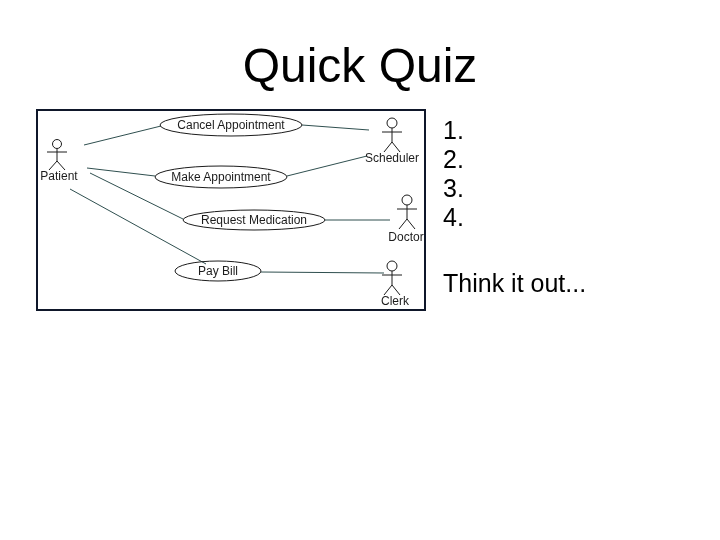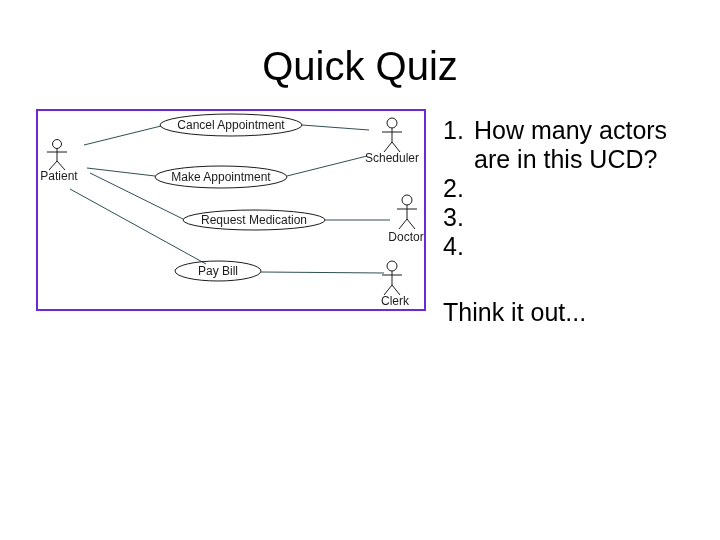--- a/index.html
+++ b/index.html
@@ -6,28 +6,28 @@
   body {
     width: 720px; height: 540px;
     background: #ffffff;
     font-family: "Liberation Sans", sans-serif;
     position: relative; overflow: hidden;
   }
   .slide { position: absolute; inset: 0; background: #ffffff; }
 
   .slide-title {
     position: absolute; top: 44px; left: 0; width: 720px;
-    text-align: center; font-size: 40px; line-height: 44px;
+    text-align: center; font-size: 48px; line-height: 44px;
     color: #000000; letter-spacing: 0px;
   }
 
   .diagram-box {
     position: absolute; left: 36px; top: 109px;
     width: 386px; height: 198px;
-    border: 2px solid #6d28d9; background: #ffffff;
+    border: 2px solid #0f172a; background: #ffffff;
     box-sizing: content-box;
   }
   .diagram-box svg { display: block; }
 
   .assoc { stroke: #2f4f4f; stroke-width: 1; fill: none; }
   .shape { stroke: #1c1c1c; stroke-width: 1; fill: none; }
   .uc-label { font-size: 12px; fill: #1c1c1c; text-anchor: middle; }
   .actor-label { font-size: 12px; fill: #1c1c1c; text-anchor: middle; }
 
   .quiz {
@@ -120,22 +120,20 @@
         </g>
         <text class="actor-label" x="357" y="194">Clerk</text>
       </g>
 
     </svg>
   </div>
 
   <div class="quiz">
     <div class="quiz-item">
       <span class="quiz-num">1.</span>
-      <span class="quiz-text">How many actors
-are in this UCD?</span>
     </div>
     <div class="quiz-item">
       <span class="quiz-num">2.</span>
     </div>
     <div class="quiz-item">
       <span class="quiz-num">3.</span>
     </div>
     <div class="quiz-item">
       <span class="quiz-num">4.</span>
     </div>

